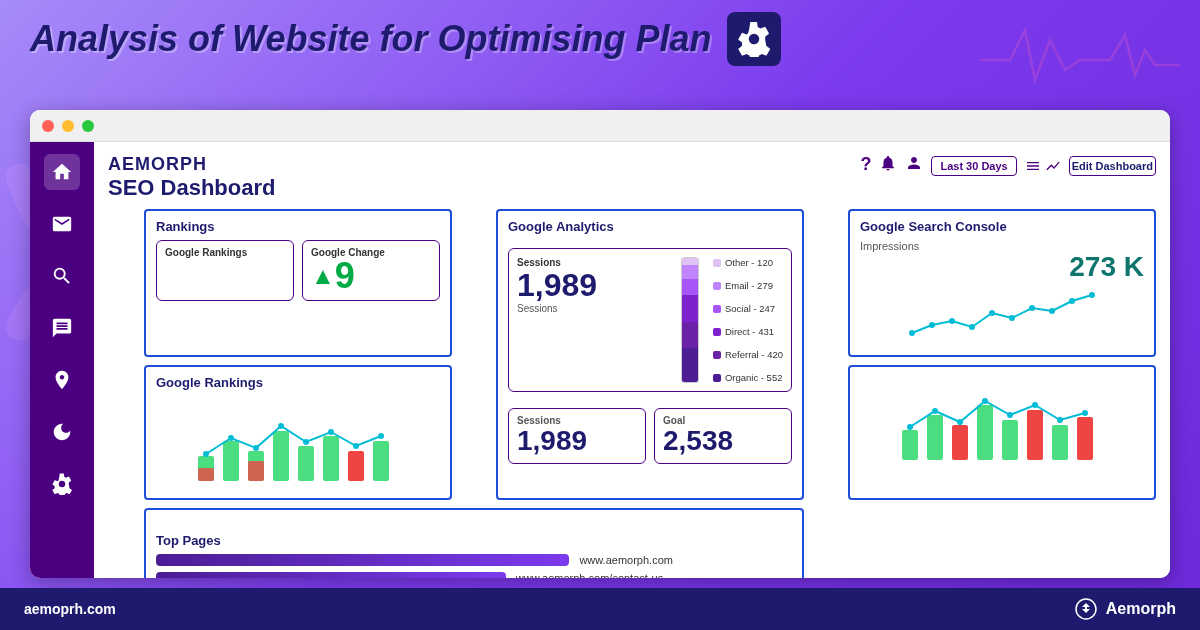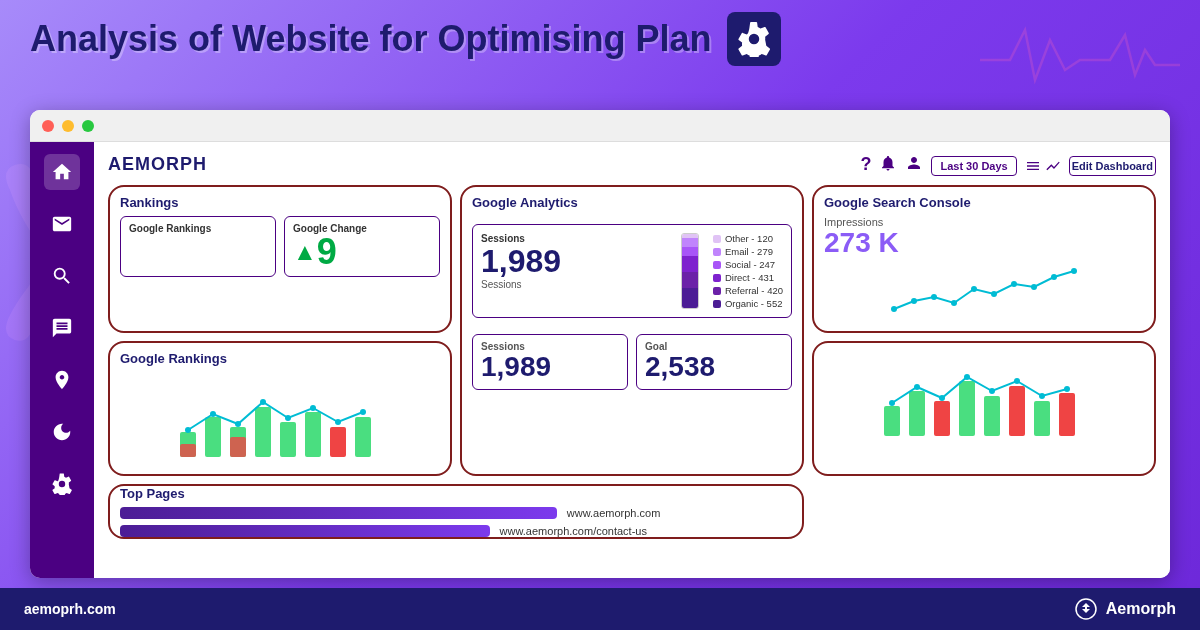--- a/index.html
+++ b/index.html
@@ -20,20 +20,21 @@
       right: 30px;
       display: flex;
       align-items: center;
       gap: 16px;
     }
     .page-title {
       font-size: 36px;
       font-weight: 900;
       color: #1e1b6e;
       font-family: 'Arial Black', Arial, sans-serif;
+      font-style: italic;
       text-shadow: 2px 2px 0px rgba(255,255,255,0.3);
     }
     .gear-icon-box {
       width: 54px;
       height: 54px;
       background: #1e1b6e;
       border-radius: 8px;
       display: flex;
       align-items: center;
       justify-content: center;
@@ -166,24 +167,25 @@
       padding: 3px 2px;
       font-size: 11px;
       color: #1e1b6e;
       font-weight: bold;
       cursor: pointer;
       background: white;
     }
 
     
     .card {
-      border: 2px solid #7f1d1d;
-      border-radius: 16px;
+      border: 2px solid #1d4ed8;
+      border-radius: 4px;
       padding: 8px 10px;
       background: white;
+      margin-left: 36px;
     }
     .card-title {
       font-size: 13px;
       font-weight: 900;
       color: #1e1b6e;
       margin-bottom: 6px;
     }
     .metric-box {
       border: 1.5px solid #4b0082;
       border-radius: 6px;
@@ -232,21 +234,21 @@
     .sessions-label-bottom {
       font-size: 10px;
       color: #555;
     }
     .sessions-legend {
       font-size: 9.5px;
       color: #333;
       display: flex;
       flex-direction: column;
       justify-content: space-around;
-      gap: 2px;
+      gap: 12px;
     }
     .legend-item {
       display: flex;
       align-items: center;
       gap: 4px;
     }
     .legend-dot {
       width: 8px;
       height: 8px;
       border-radius: 2px;
@@ -377,20 +379,21 @@
             <path d="M12 15.5A3.5 3.5 0 0 1 8.5 12 3.5 3.5 0 0 1 12 8.5a3.5 3.5 0 0 1 3.5 3.5 3.5 3.5 0 0 1-3.5 3.5m7.43-2.92c.04-.34.07-.69.07-1.08s-.03-.74-.07-1.08l2.29-1.79c.21-.16.27-.45.13-.68l-2.17-3.77c-.14-.23-.43-.3-.66-.22l-2.71 1.09c-.57-.43-1.17-.8-1.84-1.08l-.41-2.89c-.04-.26-.26-.45-.53-.45H9.97c-.27 0-.49.19-.53.45l-.41 2.89C8.36 8.22 7.76 8.59 7.19 9.02L4.48 7.93c-.23-.08-.52-.01-.66.22L1.65 11.92c-.14.23-.08.52.13.68l2.29 1.79c-.04.34-.07.69-.07 1.08s.03.74.07 1.08l-2.29 1.79c-.21.16-.27.45-.13.68l2.17 3.77c.14.23.43.3.66.22l2.71-1.09c.57.43 1.17.8 1.84 1.08l.41 2.89c.04.26.26.45.53.45h4.34c.27 0 .49-.19.53-.45l.41-2.89c.67-.28 1.27-.65 1.84-1.08l2.71 1.09c.23.08.52.01.66-.22l2.17-3.77c.14-.23.08-.52-.13-.68l-2.29-1.79z"></path>
           </svg>
       </div>
     </div>
 
     <div class="main-area">
 
       <div class="top-bar">
         <div class="brand-section">
           <div class="brand-name">AEMORPH</div>
+          <div class="dashboard-title">SEO Dashboard</div>
         </div>
         <div class="top-right">
           <div class="top-icons">
             <span style="cursor:pointer;font-weight:900;color:#4b0082;font-size:18px;">?</span>
             <span style="cursor:pointer;">
               <svg width="18" height="18" viewBox="0 0 24 24" fill="#4b0082">
                   <path d="M12 22c1.1 0 2-.9 2-2h-4c0 1.1.9 2 2 2zm6-6v-5c0-3.07-1.64-5.64-4.5-6.32V4c0-.83-.67-1.5-1.5-1.5s-1.5.67-1.5 1.5v.68C7.63 5.36 6 7.92 6 11v5l-2 2v1h16v-1l-2-2z"></path>
                 </svg>
             </span>
             <span style="cursor:pointer;">
@@ -484,21 +487,21 @@
             <div class="mini-metric">
               <div class="mini-label">Goal</div>
               <div class="mini-value">2,538</div>
             </div>
           </div>
         </div>
 
         <div class="card" style="grid-column:3; grid-row:1;">
           <div class="card-title">Google Search Console</div>
           <div style="font-size:11px; color:#555;">Impressions</div>
-          <div style="font-size:28px; font-weight:900; color:#8b5cf6; line-height:1.1;">273 K</div>
+          <div style="font-size:28px; font-weight:900; color:#0f766e; line-height:1.1;text-align:right;">273 K</div>
           
           <svg width="100%" height="60" viewBox="0 0 200 60">
             <polyline points="10,50 30,42 50,38 70,44 90,30 110,35 130,25 150,28 170,18 190,12" fill="none" stroke="#00bcd4" stroke-width="2"></polyline>
             <circle cx="10" cy="50" r="3" fill="#00bcd4"></circle>
             <circle cx="30" cy="42" r="3" fill="#00bcd4"></circle>
             <circle cx="50" cy="38" r="3" fill="#00bcd4"></circle>
             <circle cx="70" cy="44" r="3" fill="#00bcd4"></circle>
             <circle cx="90" cy="30" r="3" fill="#00bcd4"></circle>
             <circle cx="110" cy="35" r="3" fill="#00bcd4"></circle>
             <circle cx="130" cy="25" r="3" fill="#00bcd4"></circle>
@@ -550,21 +553,21 @@
             <circle cx="43" cy="36" r="3" fill="#00bcd4"></circle>
             <circle cx="68" cy="47" r="3" fill="#00bcd4"></circle>
             <circle cx="93" cy="26" r="3" fill="#00bcd4"></circle>
             <circle cx="118" cy="40" r="3" fill="#00bcd4"></circle>
             <circle cx="143" cy="30" r="3" fill="#00bcd4"></circle>
             <circle cx="168" cy="45" r="3" fill="#00bcd4"></circle>
             <circle cx="193" cy="38" r="3" fill="#00bcd4"></circle>
           </svg>
         </div>
 
-        <div class="card" style="grid-column:1/3; grid-row:3; padding:0 10px;">
+        <div class="card" style="grid-column:1/3; grid-row:3; padding:23px 10px;">
           <div class="card-title">Top Pages</div>
           <div style="display:flex; align-items:center; gap:10px; margin-top:6px;">
             <div style="flex:1; height:12px; background: linear-gradient(to right, #4c1d95, #7c3aed); border-radius:4px; max-width:65%;"></div>
             <span style="font-size:11px; color:#333;">www.aemorph.com</span>
           </div>
           <div style="display:flex; align-items:center; gap:10px; margin-top:6px;">
             <div style="flex:1; height:12px; background: linear-gradient(to right, #4c1d95, #7c3aed); border-radius:4px; max-width:55%;"></div>
             <span style="font-size:11px; color:#333;">www.aemorph.com/contact-us</span>
           </div>
         </div>

